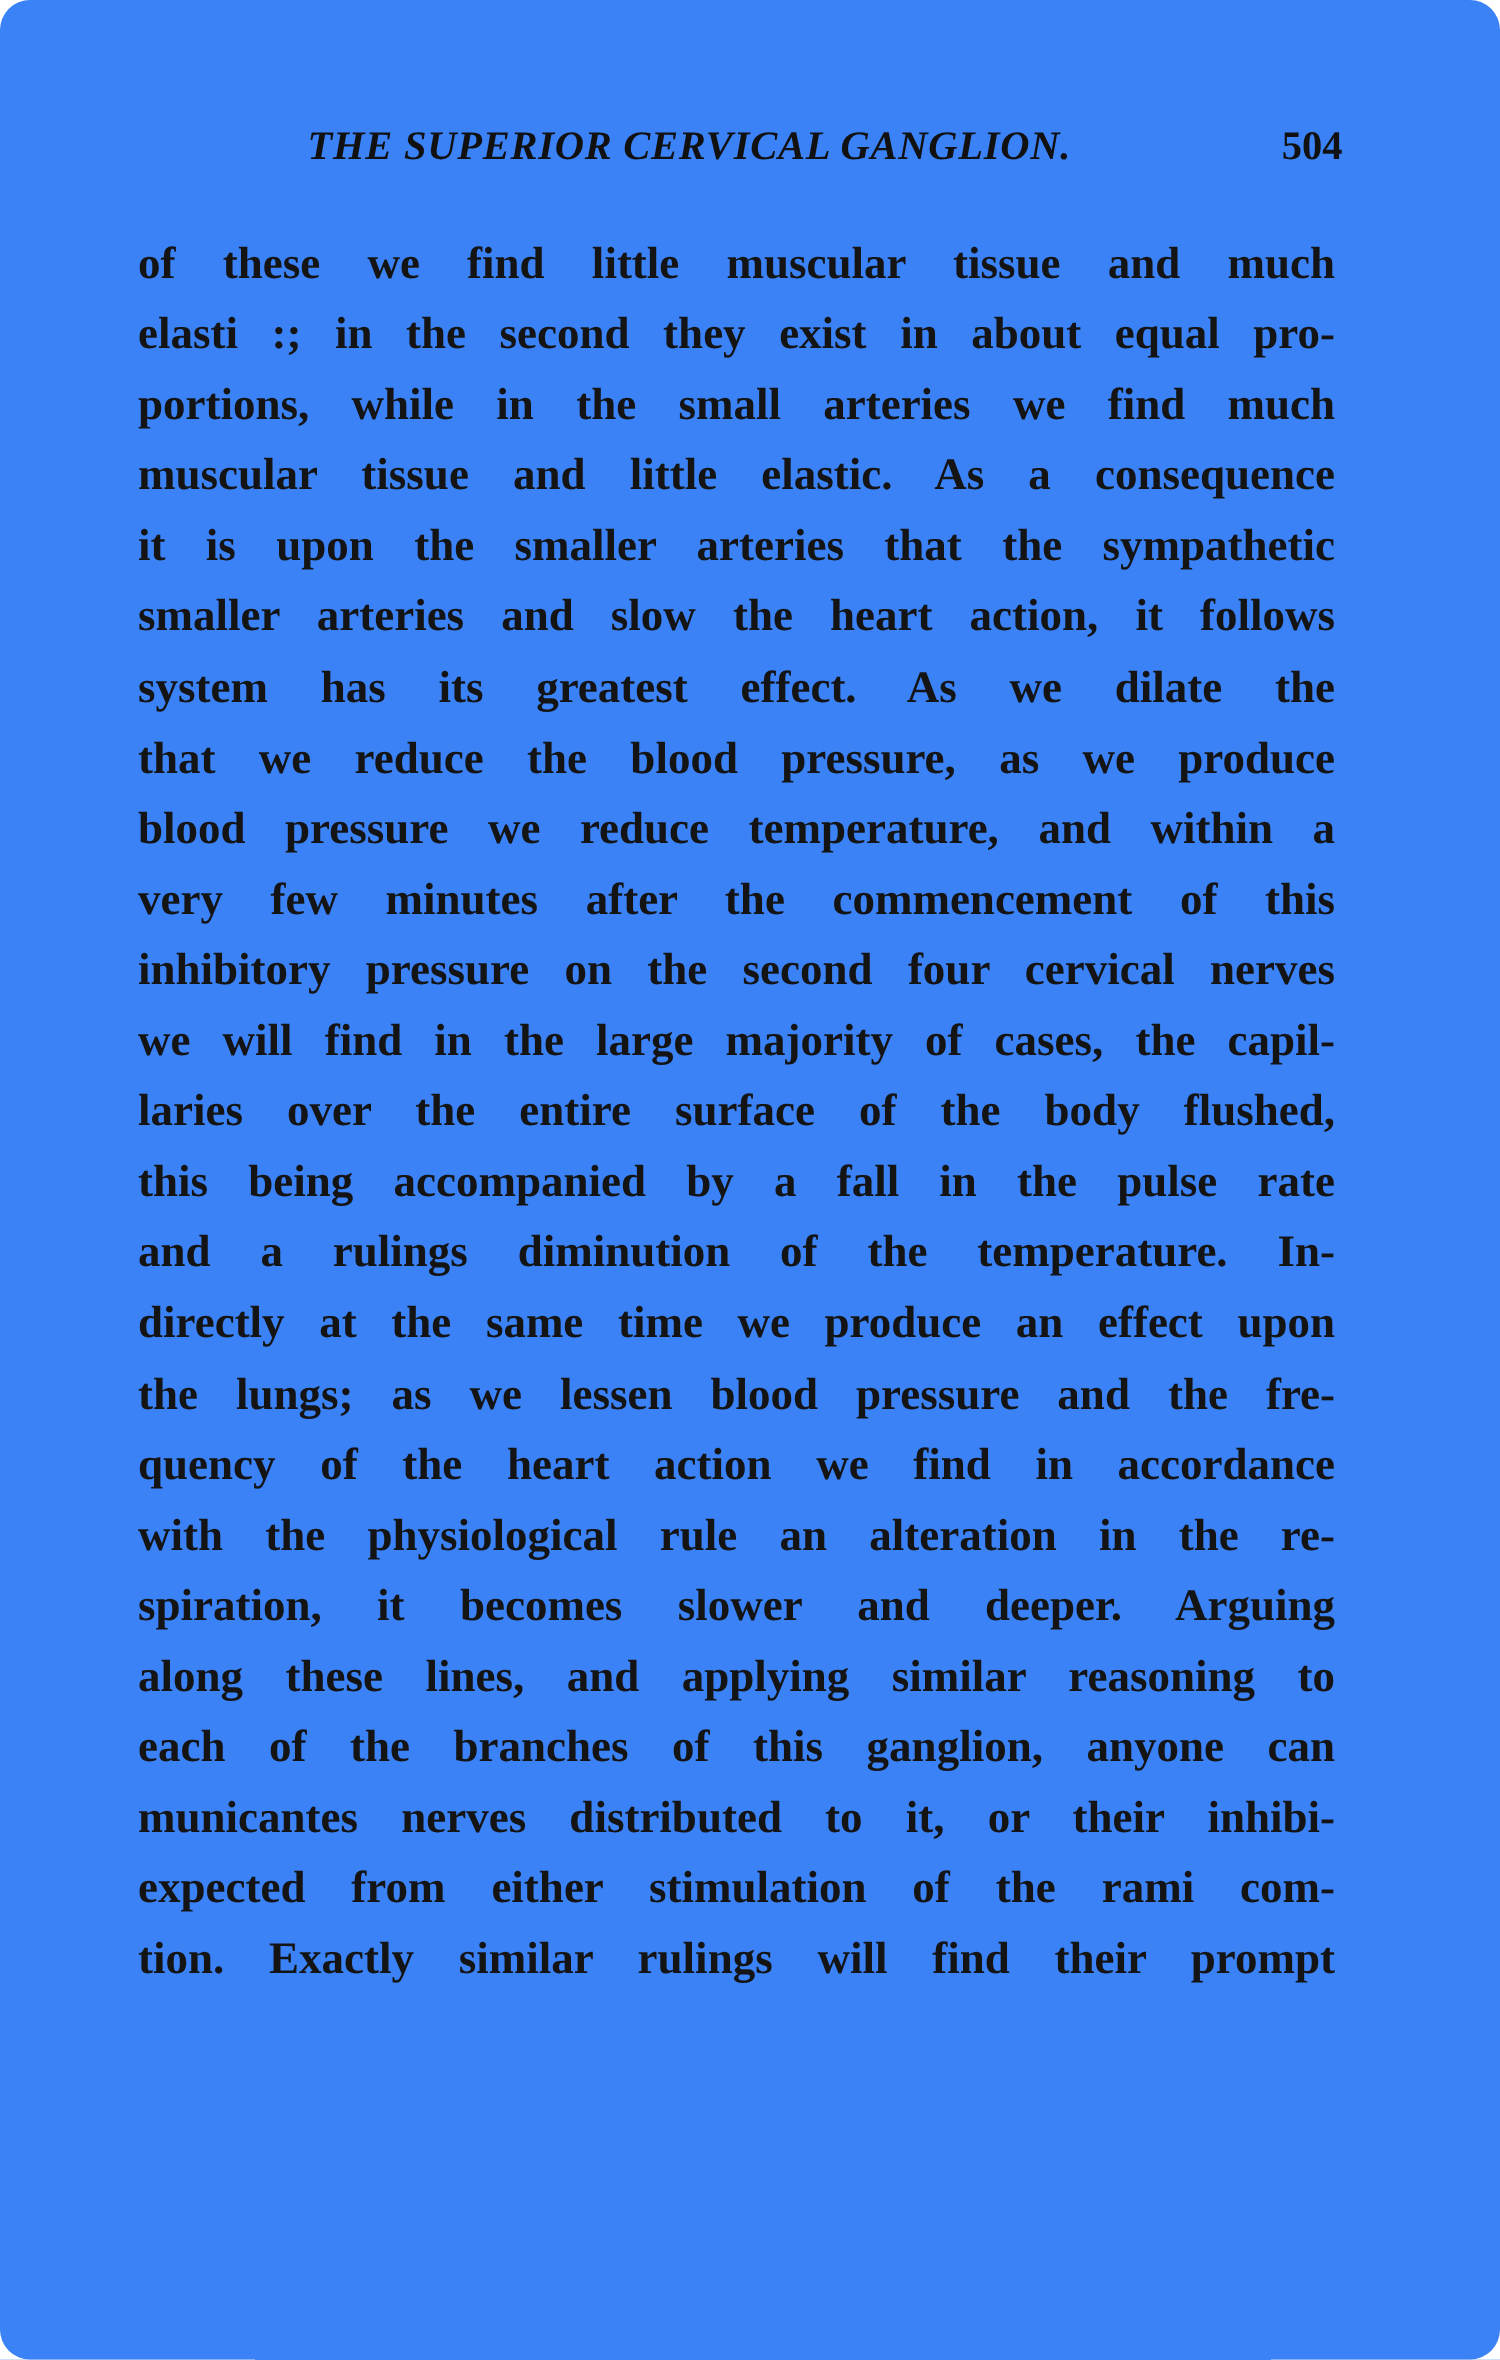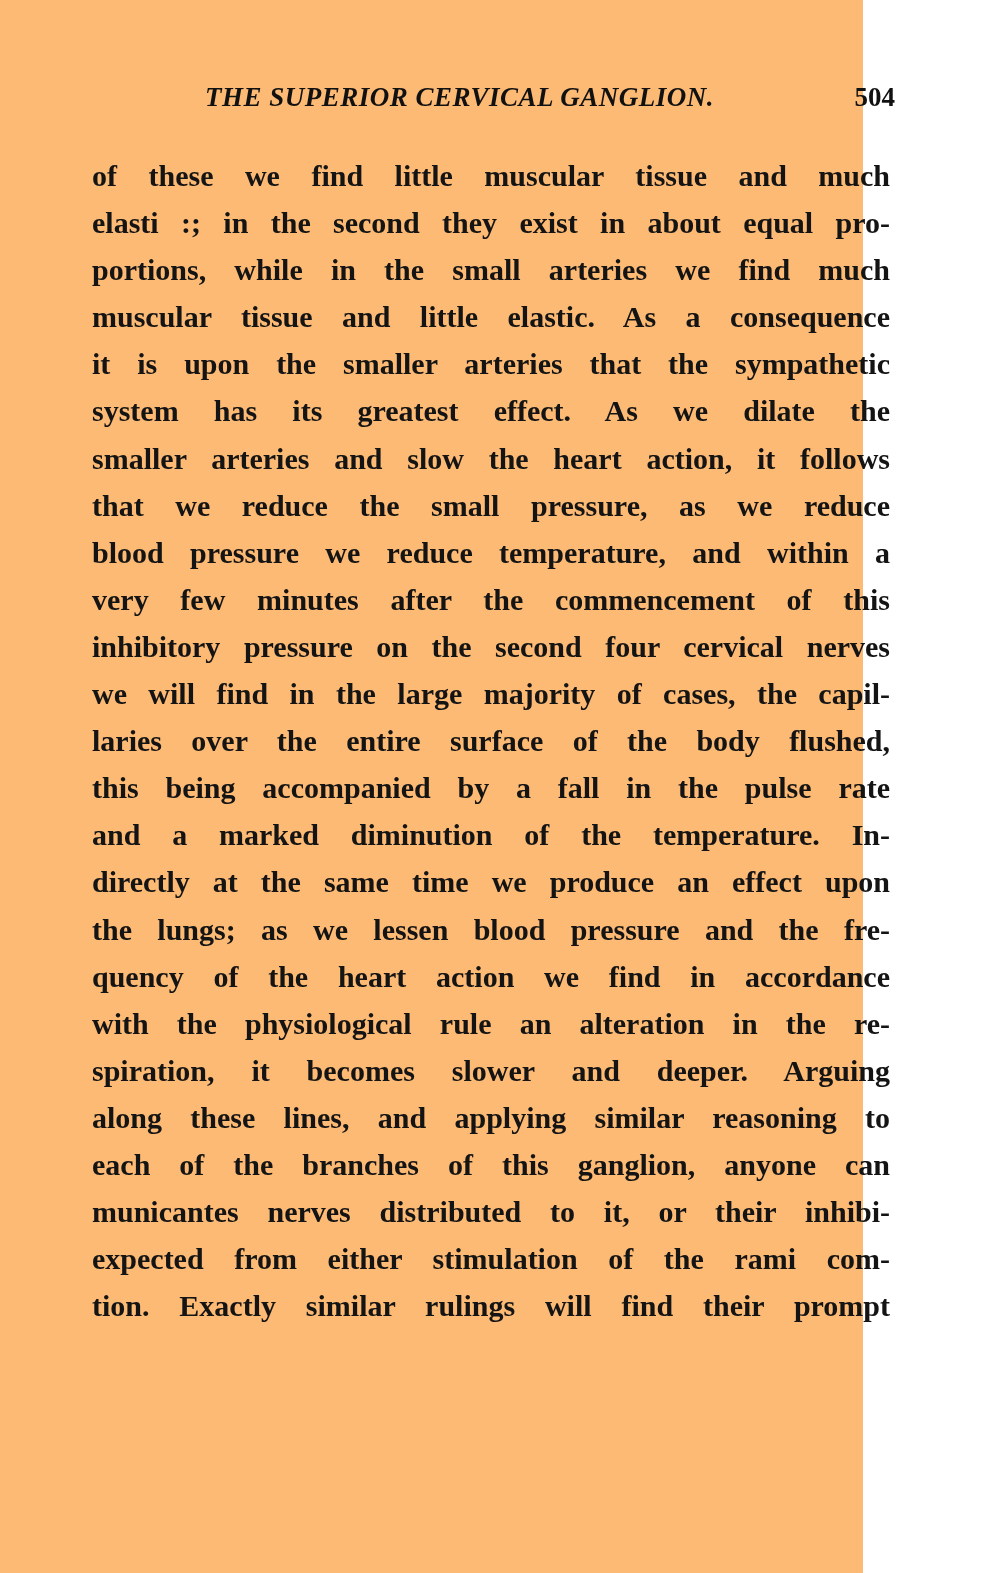--- a/index.html
+++ b/index.html
@@ -1,17 +1,17 @@
 <!DOCTYPE html>
 <html><head>
 <meta charset="utf-8">
 <style>
   html, body { margin: 0; padding: 0; background: #ffffff; }
   body { width: 1000px; height: 1573px; position: relative; overflow: hidden; }
-  .page { position: absolute; left: 0; top: 0; width: 863px; height: 1573px; background: #fdba74; }
+  .page { position: absolute; left: 0; top: 0; width: 1000px; height: 1573px; background: #3b82f6; border-radius: 20px; }
   .running-head {
     position: absolute; top: 82px; left: 200px; width: 695px; height: 40px;
     font-family: "Liberation Serif", "DejaVu Serif", serif;
     font-size: 27px; font-weight: bold; font-style: italic; color: #111;
   }
   .running-head .title { position: absolute; left: 5px; top: 0; letter-spacing: 0.5px; }
   .running-head .pagenum { position: absolute; right: 0; top: 0; font-style: normal; }
   .body-text {
     position: absolute; top: 152px; left: 92px; width: 798px;
     font-family: "Liberation Serif", "DejaVu Serif", serif;
@@ -31,30 +31,30 @@
     <span class="title">THE SUPERIOR CERVICAL GANGLION.</span>
     <span class="pagenum">504</span>
   </div>
 
   <div class="body-text">
     <div class="line">of these we find little muscular tissue and much</div>
     <div class="line">elasti :; in the second they exist in about equal pro-</div>
     <div class="line">portions, while in the small arteries we find much</div>
     <div class="line">muscular tissue and little elastic. As a consequence</div>
     <div class="line">it is upon the smaller arteries that the sympathetic</div>
+    <div class="line">smaller arteries and slow the heart action, it follows</div>
     <div class="line">system has its greatest effect. As we dilate the</div>
-    <div class="line">smaller arteries and slow the heart action, it follows</div>
-    <div class="line">that we reduce the small pressure, as we reduce</div>
+    <div class="line">that we reduce the blood pressure, as we produce</div>
     <div class="line">blood pressure we reduce temperature, and within a</div>
     <div class="line">very few minutes after the commencement of this</div>
     <div class="line">inhibitory pressure on the second four cervical nerves</div>
     <div class="line">we will find in the large majority of cases, the capil-</div>
     <div class="line">laries over the entire surface of the body flushed,</div>
     <div class="line">this being accompanied by a fall in the pulse rate</div>
-    <div class="line">and a marked diminution of the temperature. In-</div>
+    <div class="line">and a rulings diminution of the temperature. In-</div>
     <div class="line">directly at the same time we produce an effect upon</div>
     <div class="line">the lungs; as we lessen blood pressure and the fre-</div>
     <div class="line">quency of the heart action we find in accordance</div>
     <div class="line">with the physiological rule an alteration in the re-</div>
     <div class="line">spiration, it becomes slower and deeper. Arguing</div>
     <div class="line">along these lines, and applying similar reasoning to</div>
     <div class="line">each of the branches of this ganglion, anyone can</div>
     <div class="line">municantes nerves distributed to it, or their inhibi-</div>
     <div class="line">expected from either stimulation of the rami com-</div>
     <div class="line">tion. Exactly similar rulings will find their prompt</div>

